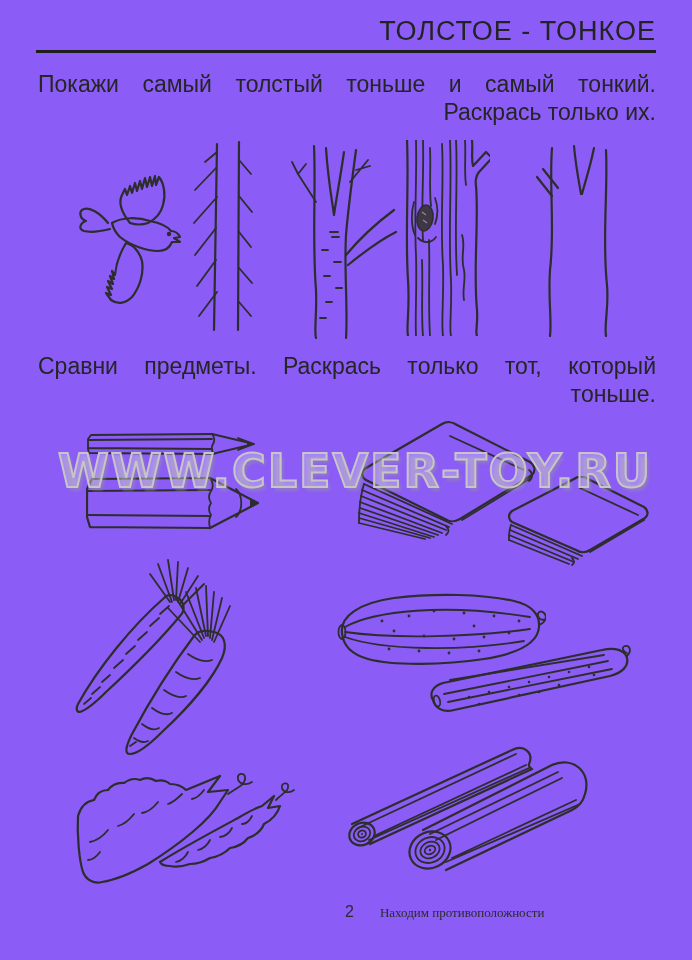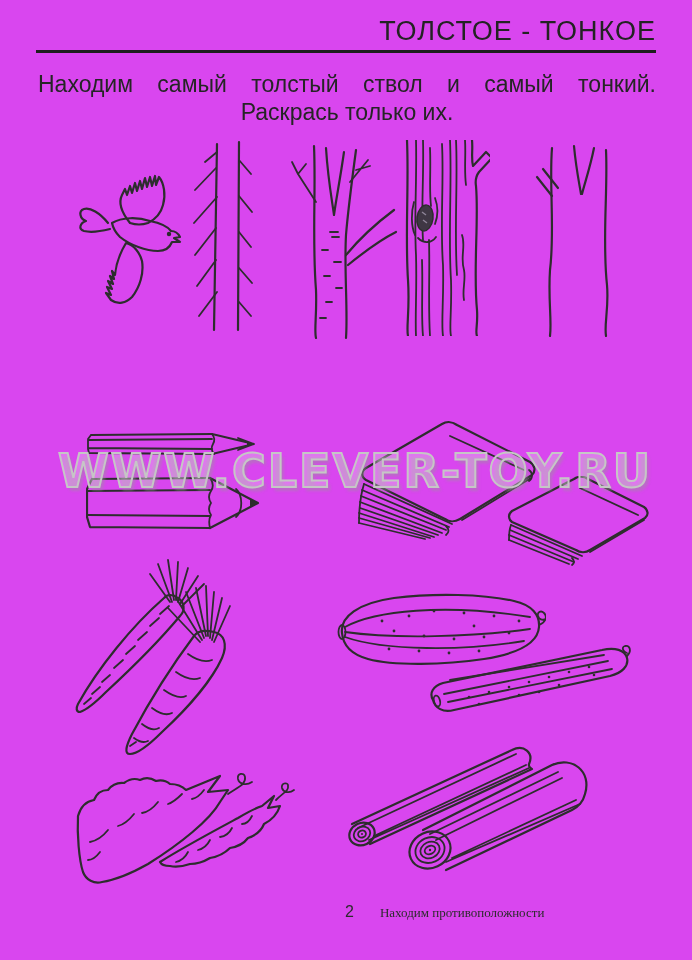--- a/index.html
+++ b/index.html
@@ -1,27 +1,27 @@
 <!DOCTYPE html>
 <html><head>
 <meta charset="utf-8">
 <style>
   html,body { margin:0; padding:0; background:#ffffff; }
   .page {
-    position:relative; width:692px; height:960px; background:#d946ef;
+    position:relative; width:692px; height:960px; background:#8b5cf6;
     font-family:"Liberation Sans", sans-serif; color:#222; overflow:hidden;
   }
   .title {
     position:absolute; top:16px; right:36px; margin:0;
     font-size:27px; font-weight:400; letter-spacing:1px; color:#232323;
   }
   .rule { position:absolute; top:50px; left:36px; width:620px; height:3px; background:#1e1e1e; }
   .instr { position:absolute; left:38px; width:618px; font-size:23px; line-height:28px; color:#252525; }
   .instr .l1 { text-align:justify; text-align-last:justify; }
-  .instr .l2 { text-align:center; }
+  .instr .l2 { text-align:right; }
   .art { position:absolute; }
   .art svg { display:block; width:100%; height:100%; }
   .ink  { stroke:#2d2d2d; fill:none; stroke-width:2.2; stroke-linecap:round; stroke-linejoin:round; }
   .ink-thin { stroke:#2d2d2d; fill:none; stroke-width:1.8; stroke-linecap:round; stroke-linejoin:round; }
   .fill-ink { fill:#2d2d2d; stroke:none; }
   .watermark {
     position:absolute; top:444px; left:58px; width:592px; text-align:left;
     font-family:"DejaVu Sans", sans-serif; font-weight:bold; font-size:46px; letter-spacing:2px;
     color:rgba(255,255,255,0.25); -webkit-text-stroke:2px #c6c6c6;
     text-shadow:3px 4px 3px rgba(150,150,150,0.45);
@@ -33,21 +33,21 @@
 </style>
 </head>
 <body>
 
 <div class="page">
 
   <h1 class="title">ТОЛСТОЕ - ТОНКОЕ</h1>
   <div class="rule"></div>
 
   <div class="instr" style="top:70px;">
-    <div class="l1">Находим самый толстый ствол и самый тонкий.</div>
+    <div class="l1">Покажи самый толстый тоньше и самый тонкий.</div>
     <div class="l2">Раскрась только их.</div>
   </div>
 
   <div class="art" style="left:70px; top:165px; width:125px; height:155px;">
     <svg viewBox="0 0 125 155">
       <path class="ink" d="M38,58 C30,48 20,42 14,44 C8,46 10,54 16,56 C10,58 8,64 14,66 C22,68 32,66 40,64"></path>
       <path class="ink" d="M60,58 C52,48 48,38 52,30 L55,24 L57,30 L60,21 L62,28 L65,18 L67,26 L70,16 L72,24 L75,13 L77,22 L80,12 L82,21 L85,11 L86,20 L89,12 C94,18 96,30 93,40 C91,48 86,54 78,58 C72,60 66,60 60,58 Z"></path>
       <path class="ink" d="M42,58 C52,52 68,52 80,56 C90,58 98,62 101,66 C105,66 108,68 110,72 L104,73 L110,77 L102,77 C100,82 95,86 88,86 C76,86 60,80 50,72 C46,68 43,63 42,58 Z"></path>
       <circle class="fill-ink" cx="99" cy="69" r="2.2"></circle>
       <path class="ink" d="M56,78 C50,88 46,98 45,110 L42,106 L44,114 L40,111 L43,119 L38,116 L42,124 L37,122 L41,130 L36,128 L41,135 C48,140 56,138 62,132 C70,122 74,108 72,96 C70,88 64,80 56,78 Z"></path>
@@ -93,20 +93,24 @@
 
   <div class="art" style="left:532px; top:140px; width:80px; height:198px;">
     <svg viewBox="0 0 80 198">
       <path class="ink" d="M20,8 C17,45 23,90 18,130 C16,160 20,180 18,196"></path>
       <path class="ink" d="M20,56 L5,37 M11,29 L26,48"></path>
       <path class="ink" d="M42,6 C44,28 47,42 49,54 M62,8 C58,28 53,42 50,54"></path>
       <path class="ink" d="M74,10 C76,50 70,100 75,145 C77,168 72,184 74,196"></path>
     </svg>
   </div>
 
+  <div class="instr" style="top:352px;">
+    <div class="l1">Сравни предметы. Раскрась только тот, который</div>
+    <div class="l2">тоньше.</div>
+  </div>
 
   <div class="art" style="left:86px; top:431px; width:172px; height:26px;">
     <svg viewBox="0 0 172 26">
       <path class="ink-thin" d="M5,4 L126,3 M3,22 L126,23 M5,4 L2,8 L2,18 L3,22 M3,9 L126,8 M2,17 L126,18"></path>
       <path class="ink-thin" d="M126,3 q4,5 1,10 q-3,5 1,10"></path>
       <path class="ink-thin" d="M126,3 L168,13 L126,23 M152,7 L168,13 L152,19"></path>
       <path class="fill-ink" d="M161,10.5 L168,13 L161,15.5 Z"></path>
     </svg>
   </div>
 

